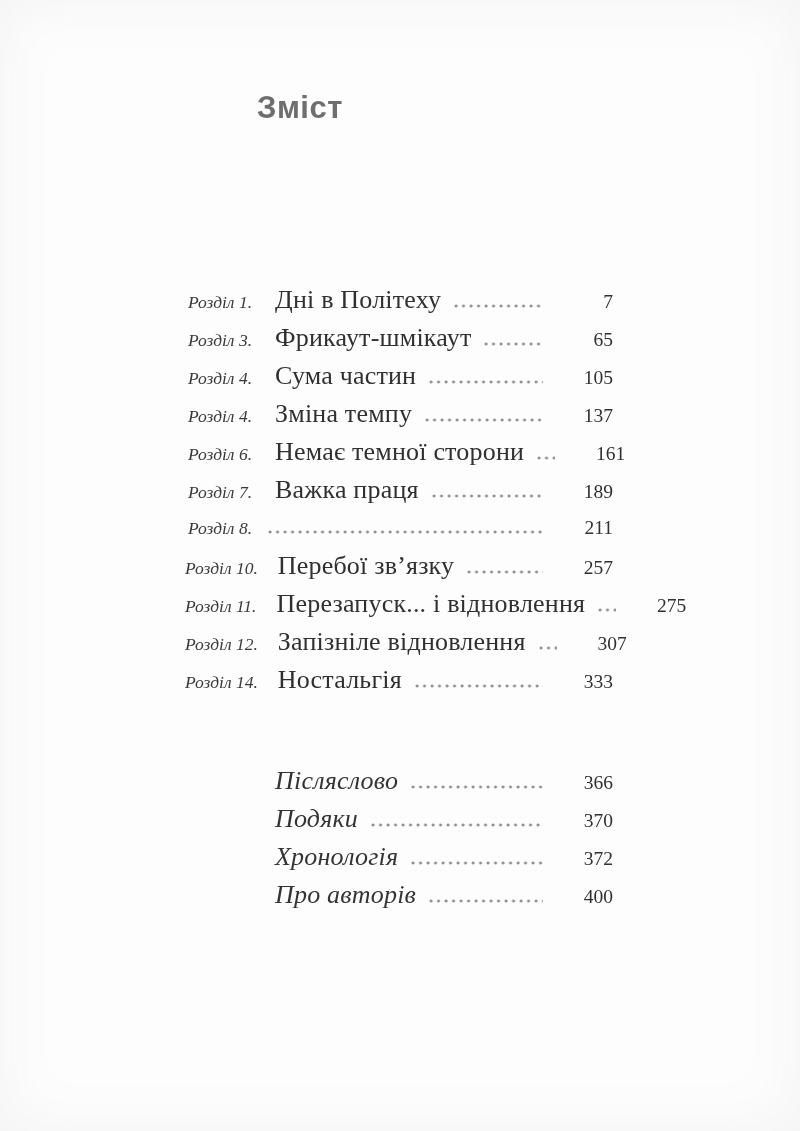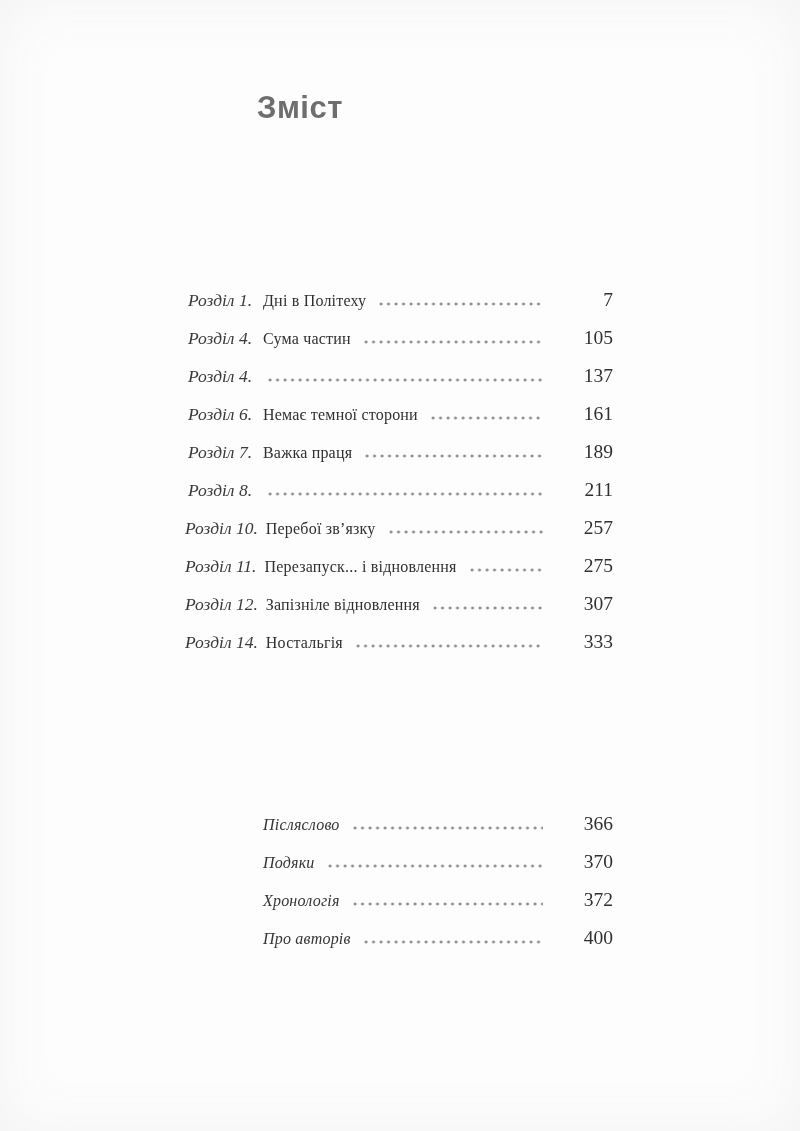--- a/index.html
+++ b/index.html
@@ -33,38 +33,38 @@
     line-height: 1;
     letter-spacing: 0.5px;
     color: #6e6e6e;
   }
   .toc {
     position: absolute;
     left: 185px;
     width: 428px;
   }
   .toc-chapters { top: 281px; }
-  .toc-back { top: 805px; }
+  .toc-back { top: 762px; }
   .row {
     display: flex;
     align-items: baseline;
     height: 38px;
     white-space: nowrap;
   }
   .row .prefix {
     flex: 0 0 70px;
     text-align: center;
     font-style: italic;
     font-size: 17.5px;
     line-height: 38px;
     color: #3a3a3a;
   }
   .row .title {
-    margin-left: 8px;
-    font-size: 16px;
+    margin-left: 20px;
+    font-size: 26px;
     line-height: 38px;
     color: #303030;
     letter-spacing: 0.2px;
   }
   .toc-back .row .title {
     font-style: italic;
     color: #343434;
   }
   .row .leader {
     flex: 1 1 auto;
@@ -93,30 +93,37 @@
   <div class="toc toc-chapters">
 
     <div class="row">
       <span class="prefix">Розділ 1.</span>
       <span class="title">Дні в Політеху</span>
       <span class="leader"></span>
       <span class="pagenum">7</span>
     </div>
 
 
+    <div class="row">
+      <span class="prefix">Розділ 3.</span>
+      <span class="title">Фрикаут-шмікаут</span>
+      <span class="leader"></span>
+      <span class="pagenum">65</span>
+    </div>
 
     <div class="row">
       <span class="prefix">Розділ 4.</span>
       <span class="title">Сума частин</span>
       <span class="leader"></span>
       <span class="pagenum">105</span>
     </div>
 
     <div class="row">
       <span class="prefix">Розділ 4.</span>
+      <span class="title">Зміна темпу</span>
       <span class="leader"></span>
       <span class="pagenum">137</span>
     </div>
 
     <div class="row">
       <span class="prefix">Розділ 6.</span>
       <span class="title">Немає темної сторони</span>
       <span class="leader"></span>
       <span class="pagenum">161</span>
     </div>

